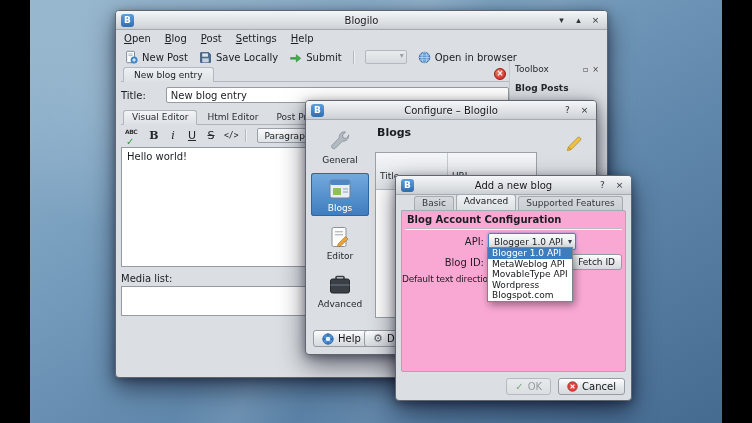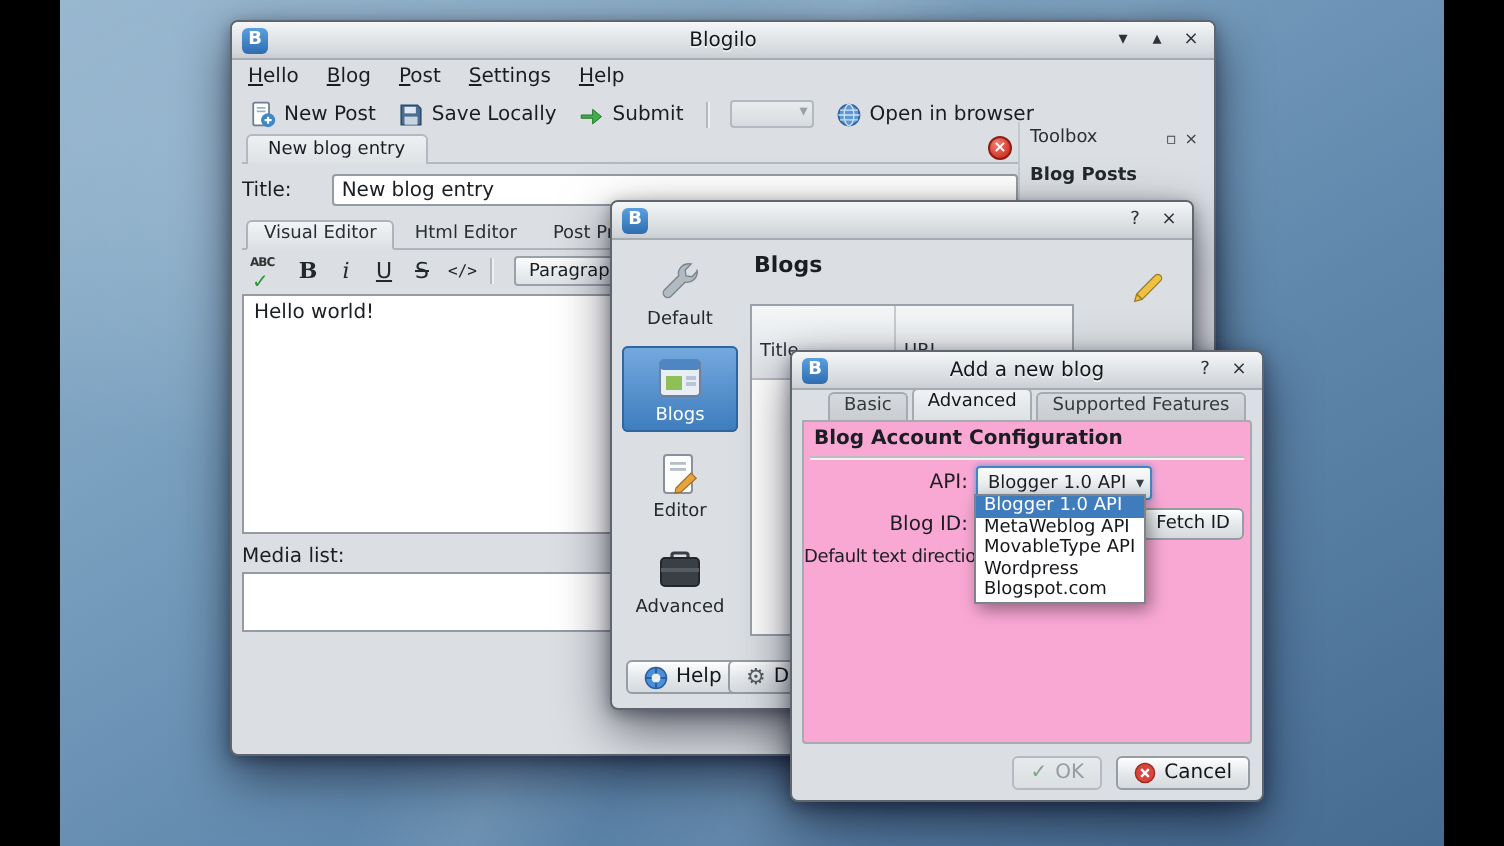--- a/index.html
+++ b/index.html
@@ -150,21 +150,21 @@
       <span class="appicon">B</span>
       <span class="titletext">Blogilo</span>
       <span class="winbtns">
         <span class="wbtn">▾</span>
         <span class="wbtn">▴</span>
         <span class="wbtn">×</span>
       </span>
     </div>
 
     <nav class="menubar">
-      <span class="menu-item">Hello</span>
+      <span class="menu-item">Open</span>
       <span class="menu-item">Blog</span>
       <span class="menu-item">Post</span>
       <span class="menu-item">Settings</span>
       <span class="menu-item">Help</span>
     </nav>
 
     <div class="toolbar">
       <span class="tbtn">
         <span>
             <svg width="14" height="14" viewBox="0 0 16 16">
@@ -257,34 +257,35 @@
           <span>×</span>
         </span>
       </div>
       <div class="toolbox-posts">Blog Posts</div>
     </aside>
   </section>
 
   <section class="win" id="cfg-win">
     <div class="titlebar">
       <span class="appicon">B</span>
+      <span class="titletext">Configure – Blogilo</span>
       <span class="winbtns">
         <span class="wbtn">?</span>
         <span class="wbtn">×</span>
       </span>
     </div>
 
     <div class="cfg-side">
       <div class="cfg-item">
         <span>
             <svg viewBox="0 0 24 24" width="24" height="24">
               <path d="M20.5 5.8c.4 1.8-.1 3.6-1.5 4.9-1.2 1.2-2.9 1.7-4.5 1.4l-7 7c-.9.9-2.3.9-3.2 0-.9-.9-.9-2.3 0-3.2l7-7c-.3-1.6.2-3.3 1.4-4.5C14 3.1 15.8 2.6 17.6 3l-3 3 .4 3 3 .4 2.5-2.6z" fill="#b2bac2" stroke="#7b838b" stroke-width=".7"></path>
             </svg>
           </span>
-        <span class="cfg-label">Default</span>
+        <span class="cfg-label">General</span>
       </div>
       <div class="cfg-item selected">
         <span>
             <svg viewBox="0 0 24 24" width="24" height="24">
               <rect x="2" y="3" width="20" height="18" rx="2" fill="#e8eef5" stroke="#72809a"></rect>
               <rect x="2" y="3" width="20" height="5" rx="2" fill="#4d86c3"></rect>
               <rect x="5" y="11" width="8" height="7" fill="#8fc057"></rect>
               <rect x="15" y="11" width="5" height="2" fill="#b9c6d4"></rect>
               <rect x="15" y="14" width="5" height="2" fill="#b9c6d4"></rect>
             </svg>

